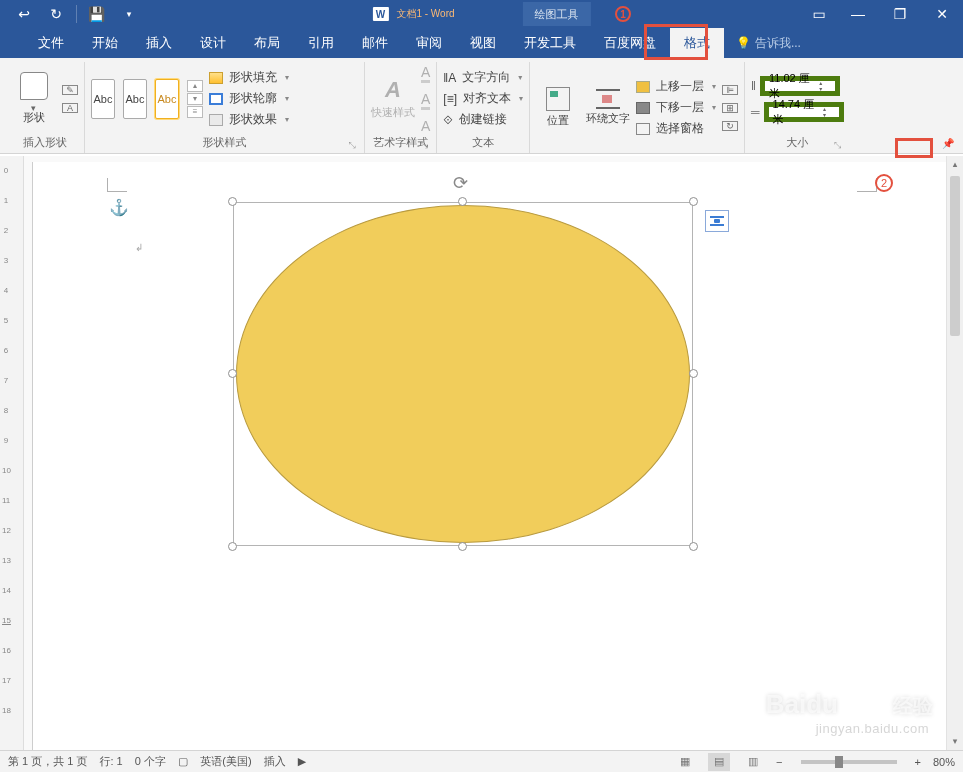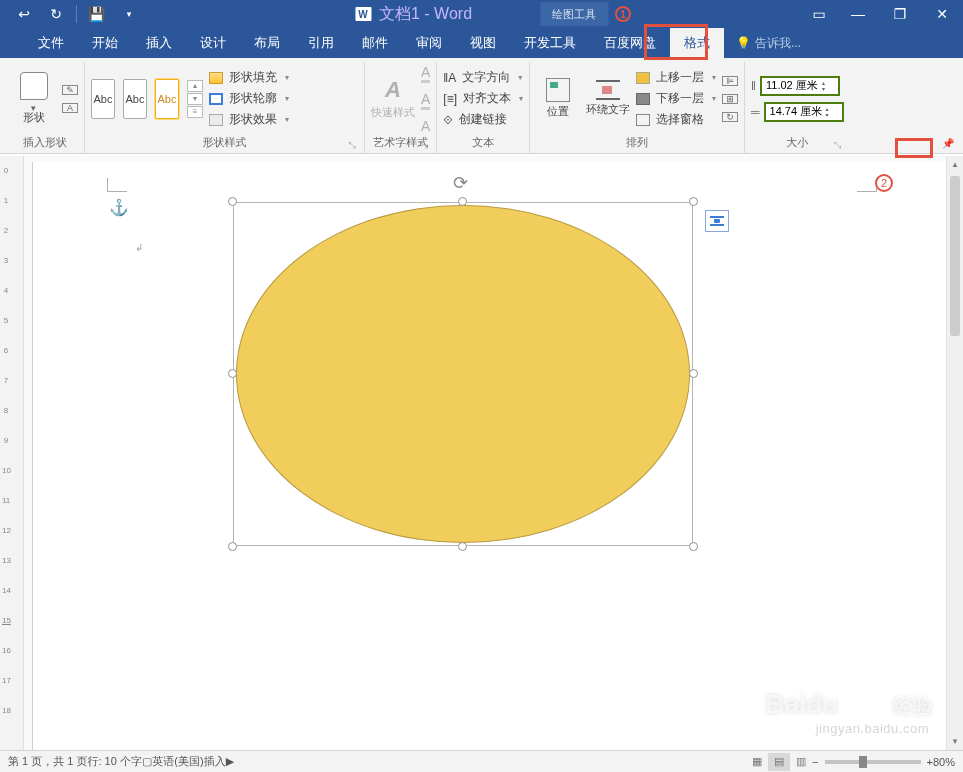--- a/index.html
+++ b/index.html
@@ -4,21 +4,21 @@
 <style>
 * { margin: 0; padding: 0; box-sizing: border-box; font-family: "Microsoft YaHei", "Segoe UI", sans-serif; }
 body { background: #fff; width: 963px; height: 772px; overflow: hidden; position: relative; user-select: none; }
 
 
 .titlebar { height: 28px; background: #2b579a; display: flex; align-items: center; color: #fff; font-size: 12px; position: relative; }
 .qat { display: flex; align-items: center; gap: 0; padding-left: 8px; }
 .qat-btn { width: 32px; height: 28px; display: flex; align-items: center; justify-content: center; color: #fff; font-size: 14px; }
 .qat-sep { width: 1px; height: 18px; background: rgba(255,255,255,.25); margin: 0 4px; }
 .title-center { position: absolute; left: 50%; transform: translateX(-50%); display: flex; align-items: center; gap: 8px; }
-.doc-title { font-size: 16px; color: #c4b5fd; }
+.doc-title { font-size: 10px; color: #fdba74; }
 .tool-tab { background: #3b67a7; padding: 2px 12px; color: #dbe5f1; font-size: 11px; height: 24px; display: flex; align-items: center; margin-left: 60px; }
 .callout1 { position: absolute; right: 332px; top: 6px; width: 16px; height: 16px; border: 2px solid #e3503e; border-radius: 50%; color: #e3503e; font-size: 10px; display: flex; align-items: center; justify-content: center; font-weight: bold; }
 .win-ctrls { margin-left: auto; display: flex; }
 .win-btn { width: 42px; height: 28px; display: flex; align-items: center; justify-content: center; color: #fff; font-size: 14px; }
 .win-btn.small { width: 36px; }
 
 
 .ribbon-tabs { height: 30px; background: #2b579a; display: flex; align-items: stretch; color: #fff; font-size: 13px; padding-left: 24px; }
 .rtab { padding: 0 14px; display: flex; align-items: center; cursor: pointer; }
 .rtab.active { background: #f3f3f3; color: #2b579a; }
@@ -45,21 +45,21 @@
 .style-nav { width: 16px; display: flex; flex-direction: column; gap: 1px; }
 .style-nav span { height: 12px; border: 1px solid #bbb; font-size: 8px; display: flex; align-items: center; justify-content: center; color: #888; background: #fff; }
 .cmd-list { display: flex; flex-direction: column; gap: 4px; font-size: 12px; color: #444; }
 .cmd-item { display: flex; align-items: center; gap: 6px; white-space: nowrap; }
 .cmd-item .sw { width: 14px; height: 12px; display: inline-block; }
 .sw.fill { background: linear-gradient(#ffe08a,#ffc030); border: 1px solid #cca030; }
 .sw.outline { border: 2px solid #3b7dd8; background: #fff; }
 .sw.effect { background: #eaeaea; border: 1px solid #aaa; }
 .dis { color: #b0b0b0; }
 .dropdown-arrow { font-size: 8px; color: #888; margin-left: 2px; }
-.size-input { width: 80px; height: 20px; border: 2px solid #4d7c0f; background: #fff; font-size: 11px; padding: 0 4px; display: flex; align-items: center; justify-content: space-between; }
+.size-input { width: 80px; height: 20px; border: 5px solid #4d7c0f; background: #fff; font-size: 11px; padding: 0 4px; display: flex; align-items: center; justify-content: space-between; }
 .size-input .spin { width: 12px; display: flex; flex-direction: column; font-size: 6px; color: #666; line-height: 6px; }
 .size-box-launcher { position: absolute; right: 30px; top: 138px; width: 38px; height: 20px; border: 3px solid #e3503e; pointer-events: none; z-index: 10; }
 .callout2 { position: absolute; right: 70px; top: 174px; width: 18px; height: 18px; border: 2px solid #e3503e; border-radius: 50%; color: #e3503e; font-size: 11px; display: flex; align-items: center; justify-content: center; z-index: 10; }
 .collapse-btn { position: absolute; right: 6px; bottom: 2px; font-size: 10px; color: #777; padding: 2px; }
 
 
 .doc-area { position: absolute; top: 156px; left: 0; right: 0; bottom: 22px; background: #f9f9f9; display: flex; }
 .vruler { width: 24px; background: #f3f3f3; border-right: 1px solid #ddd; position: relative; font-size: 8px; color: #888; }
 .vruler .num { position: absolute; left: 2px; width: 8px; text-align: center; }
 .page-wrap { flex: 1; background: #fff; position: relative; overflow: hidden; border-left: 1px solid #cdcdcd; margin-left: 8px; margin-top: 6px; }
@@ -79,21 +79,21 @@
 .ellipse { position: absolute; left: 3px; top: 3px; right: 3px; bottom: 3px; background: #f1cd5b; border: 1px solid #b89a3f; border-radius: 50%; }
 .wrap-icon { position: absolute; right: -36px; top: 8px; width: 24px; height: 22px; border: 1px solid #8aa9da; background: #fff; display: flex; align-items: center; justify-content: center; }
 .wrap-icon-inner { width: 14px; height: 10px; border-top: 2px solid #3b7cd4; border-bottom: 2px solid #3b7cd4; position: relative; }
 .wrap-icon-inner::after { content: ""; position: absolute; left: 4px; top: 1px; width: 6px; height: 4px; background: #3b7cd4; border-radius: 1px; }
 
 .scroll-v { position: absolute; right: 0; top: 0; bottom: 0; width: 17px; background: #f0f0f0; border-left: 1px solid #e2e2e2; }
 .scroll-v .thumb { position: absolute; left: 3px; right: 3px; top: 20px; height: 160px; background: #cdcdcd; border-radius: 2px; }
 .scroll-v .arr { position: absolute; left: 0; right: 0; height: 17px; text-align: center; font-size: 9px; color: #777; line-height: 17px; }
 
 
-.statusbar { position: absolute; bottom: 0; left: 0; right: 0; height: 22px; background: #f3f3f3; border-top: 1px solid #d4d4d4; display: flex; align-items: center; font-size: 11px; color: #555; padding: 0 8px; gap: 0; }
+.statusbar { position: absolute; bottom: 0; left: 0; right: 0; height: 22px; background: #f3f3f3; border-top: 1px solid #d4d4d4; display: flex; align-items: center; font-size: 11px; color: #555; padding: 0 8px; gap: 12px; }
 .statusbar .spacer { flex: 1; }
 .view-btn { width: 22px; height: 18px; display: flex; align-items: center; justify-content: center; color: #777; }
 .view-btn.active { background: #d8d8d8; }
 .zoom-slider { width: 96px; height: 4px; background: #c4c4c4; position: relative; margin: 0 6px; }
 .zoom-slider .knob { position: absolute; left: 34px; top: -4px; width: 8px; height: 12px; background: #888; }
 .watermark { position: absolute; right: 30px; bottom: 30px; color: rgba(255,255,255,.6); font-weight: bold; font-size: 26px; pointer-events: none; text-shadow: 0 0 4px rgba(0,0,0,.15); display: flex; align-items: baseline; gap: 8px; white-space: nowrap; }
 .watermark-sub { position: absolute; right: 34px; bottom: 14px; color: rgba(180,180,180,.55); font-size: 13px; letter-spacing: .5px; pointer-events: none; }
 .paw { width: 28px; height: 28px; position: relative; }
 .paw span { position: absolute; background: rgba(255,255,255,.55); border-radius: 50%; }
 </style>
@@ -257,21 +257,20 @@
             <span style="width:14px;height:12px;border:1px solid #888;"></span>
             <span>选择窗格</span>
           </div>
       </div>
       <div class="mini-col">
         <span class="mini-ico">⊫</span>
         <span class="mini-ico">⊞</span>
         <span class="mini-ico">↻</span>
       </div>
     </div>
-    <div class="group-label">排列</div>
   </div>
 
   <div class="group" style="border-right:none;">
     <div class="group-body" style="flex-direction:column;align-items:flex-start;gap:6px;justify-content:center;">
       <div style="display:flex;gap:4px;align-items:center;">
         <span style="color:#666;font-size:12px;">‖</span>
         <div class="size-input">
             <span>11.02 厘米</span>
             <span class="spin">
               <span>▴</span>

